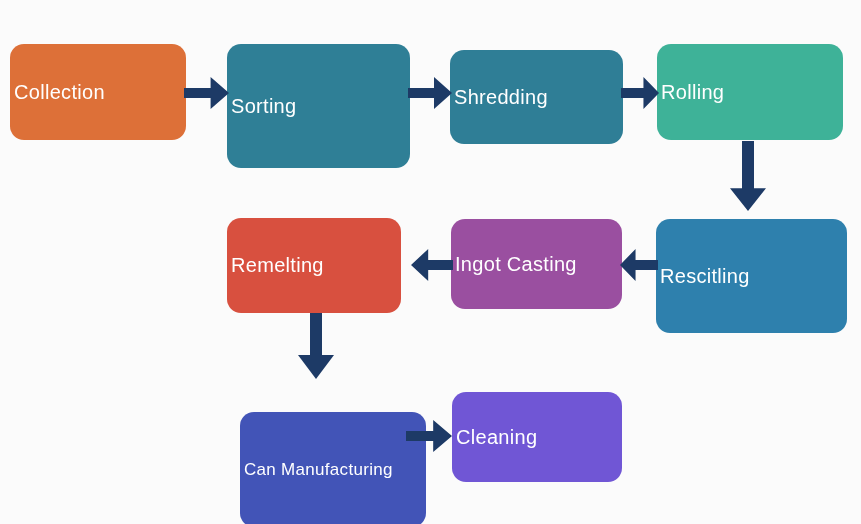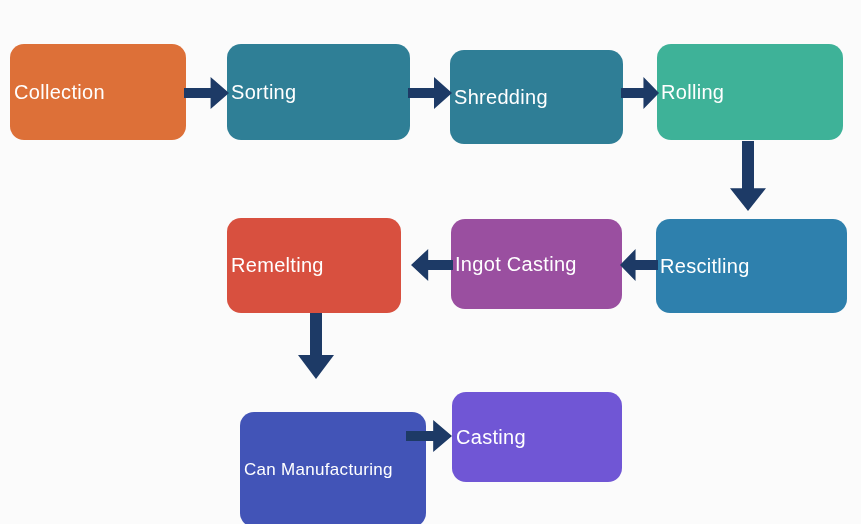--- a/index.html
+++ b/index.html
@@ -32,24 +32,24 @@
   .node.small-text { font-size: 17px; }
   .arrow {
     position: absolute;
     display: block;
     line-height: 0;
   }
   .arrow svg { display: block; width: 100%; height: 100%; }
 
   
   #n-collection        { left: 10px;  top: 44px;  width: 176px; height: 96px; }
-  #n-sorting           { left: 227px; top: 44px;  width: 183px; height: 96px; }
+  #n-sorting           { left: 227px; top: 44px;  width: 183px; height: 124px; }
   #n-shredding         { left: 450px; top: 50px;  width: 173px; height: 94px; }
   #n-cleaning          { left: 657px; top: 44px;  width: 186px; height: 96px; }
-  #n-rescitling        { left: 656px; top: 219px; width: 191px; height: 94px; }
+  #n-rescitling        { left: 656px; top: 219px; width: 191px; height: 114px; }
   #n-ingot-casting     { left: 451px; top: 219px; width: 171px; height: 90px; }
   #n-remelting         { left: 227px; top: 218px; width: 174px; height: 95px; }
   #n-can-manufacturing { left: 240px; top: 390px; width: 186px; height: 115px; margin-top: 22px; }
   #n-rolling           { left: 452px; top: 392px; width: 170px; height: 90px; }
 
   
   #a1 { left: 184px; top: 77px;  width: 45px; height: 32px; }
   #a2 { left: 408px; top: 77px;  width: 44px; height: 32px; }
   #a3 { left: 621px; top: 77px;  width: 38px; height: 32px; }
   #a4 { left: 730px; top: 141px; width: 36px; height: 70px; }
@@ -83,21 +83,21 @@
     <span>Ingot Casting</span>
   </div>
   <div class="node" id="n-remelting" style="background-color: rgb(216, 80, 63);">
     <span>Remelting</span>
   </div>
 
   <div class="node small-text" id="n-can-manufacturing" style="background-color: rgb(66, 84, 183);">
     <span>Can Manufacturing</span>
   </div>
   <div class="node" id="n-rolling" style="background-color: rgb(112, 86, 213);">
-    <span>Casting</span>
+    <span>Cleaning</span>
   </div>
 
   <span class="arrow" id="a1" style="color: rgb(29, 58, 102);">
     <svg viewBox="0 0 44 32" preserveAspectRatio="none">
         <path fill="currentColor" d="M0 11 H26 V0 L44 16 L26 32 V21 H0 Z"></path>
       </svg>
   </span>
   <span class="arrow" id="a2" style="color: rgb(29, 58, 102);">
     <svg viewBox="0 0 44 32" preserveAspectRatio="none">
         <path fill="currentColor" d="M0 11 H26 V0 L44 16 L26 32 V21 H0 Z"></path>

